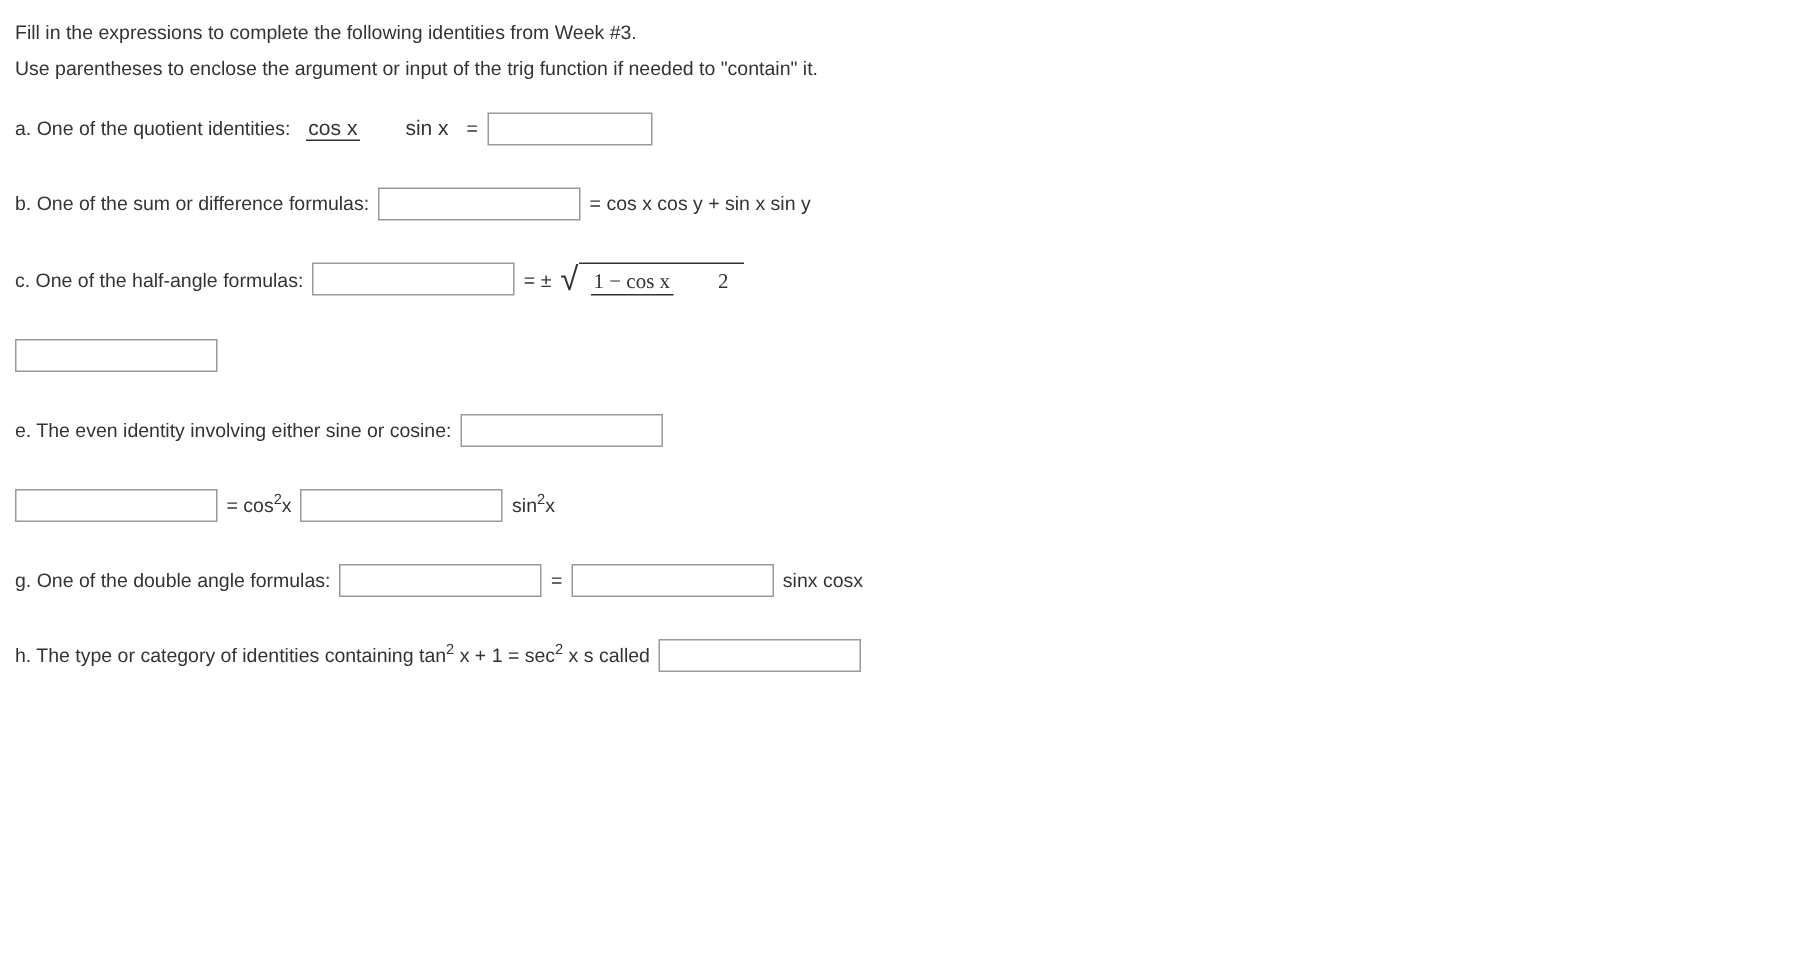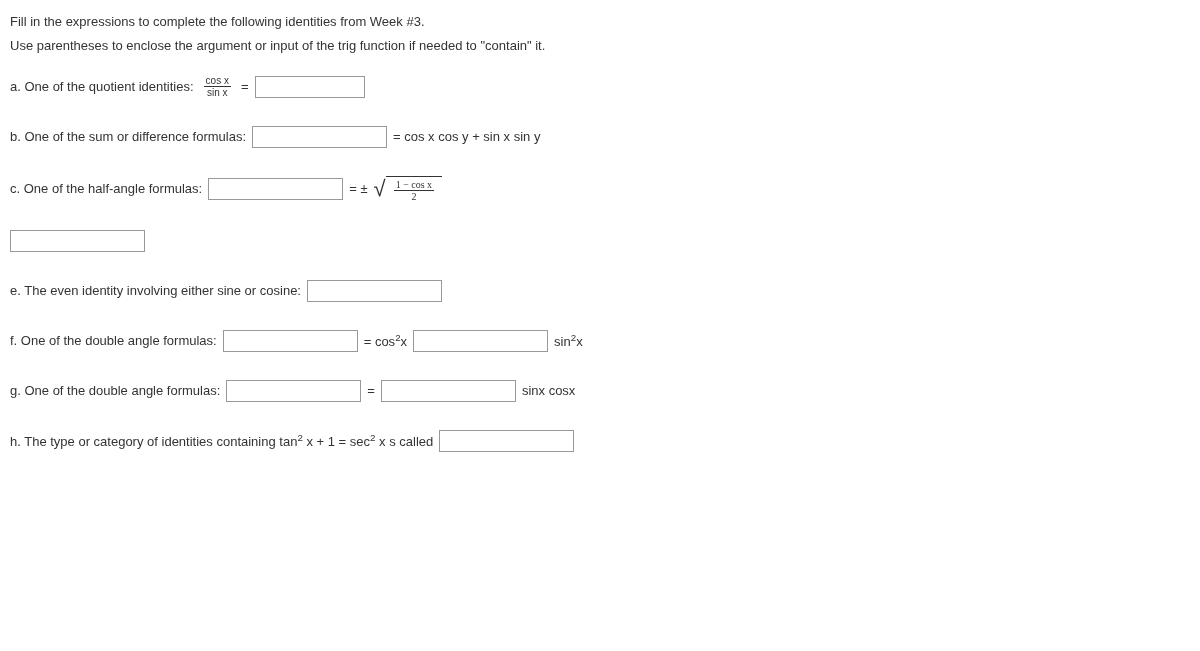--- a/index.html
+++ b/index.html
@@ -29,33 +29,34 @@
     height: 22px;
     padding: 2px 4px;
     font-size: 13px;
     box-sizing: border-box;
     background: #fff;
   }
   .w100 { width: 110px; }
   .w120 { width: 135px; }
   .frac {
     display: inline-flex;
-    flex-direction: column;
+    flex-direction: row;
     align-items: center;
-    font-size: 10px;
+    font-size: 14px;
     line-height: 1.1;
     vertical-align: middle;
     margin: 0 4px;
   }
   .frac .num {
     border-bottom: 1px solid #333;
     padding: 0 2px;
   }
   .frac .den {
     padding: 0 2px;
+    margin-left: 28px;
   }
   .sqrt {
     display: inline-flex;
     align-items: center;
   }
   .sqrt .radical {
     font-size: 22px;
     line-height: 1;
   }
   .sqrt .radicand {
@@ -110,21 +111,20 @@
 <div class="question">
   <input type="text" class="blank w120" style="">
 </div>
 
 <div class="question">
   <span>e.  The even identity involving either sine or cosine:</span>
   <input type="text" class="blank w120" style="">
 </div>
 
 <div class="question">
-  <span>f.  One of the double angle formulas:</span>
   <input type="text" class="blank w120" style="">
   <span>
     <span>= cos</span><sup>2</sup><span>x</span>
   </span>
   <input type="text" class="blank w120" style="">
   <span>
     <span>sin</span><sup>2</sup><span>x</span>
   </span>
 </div>
 

